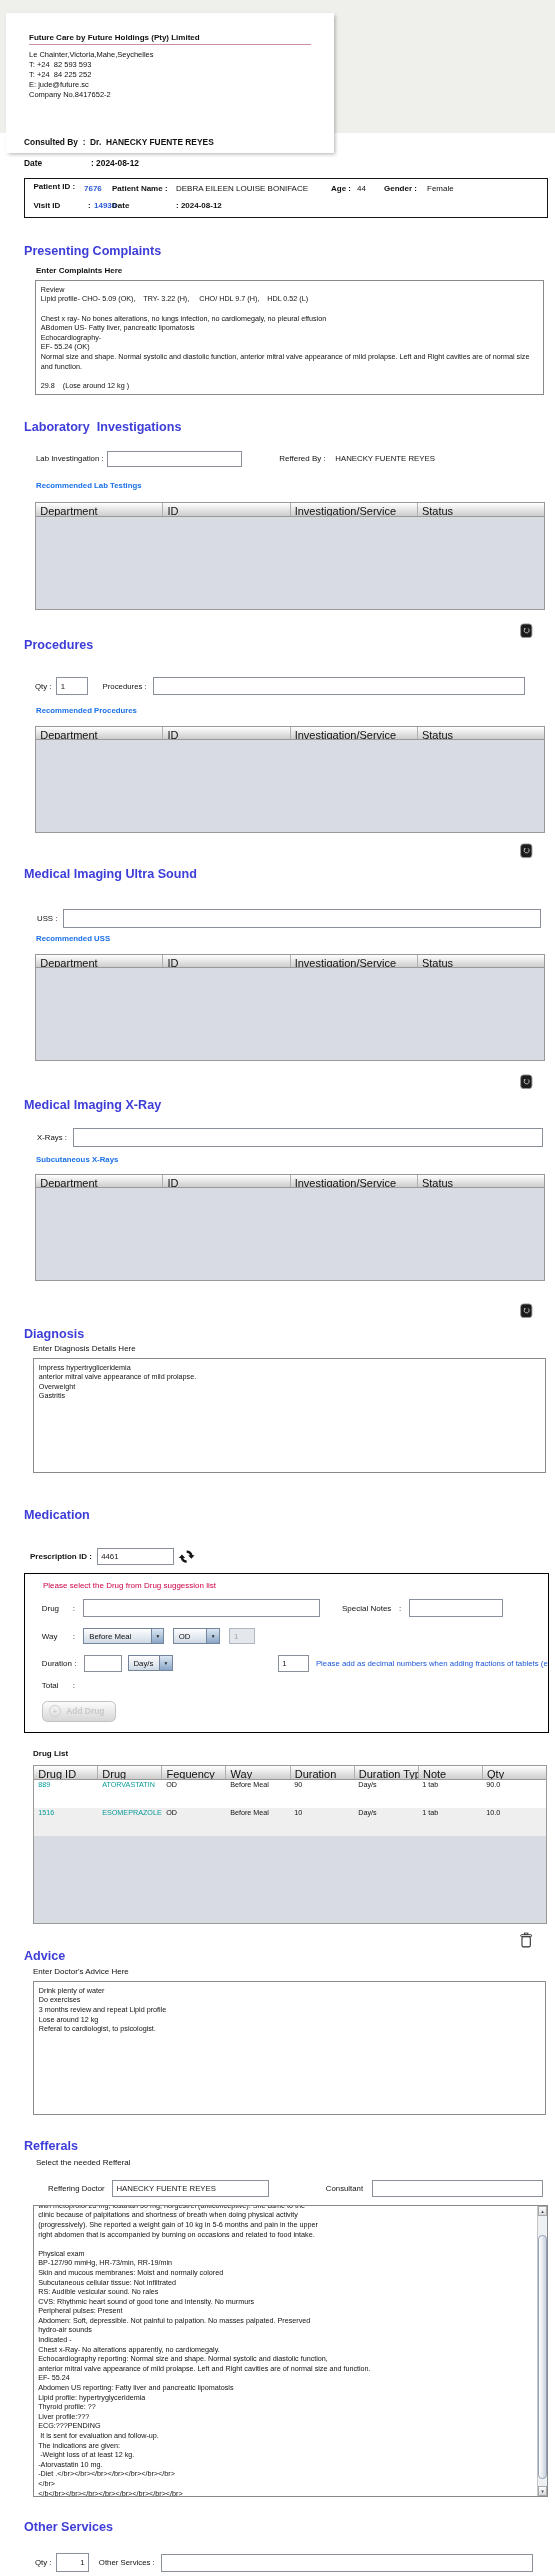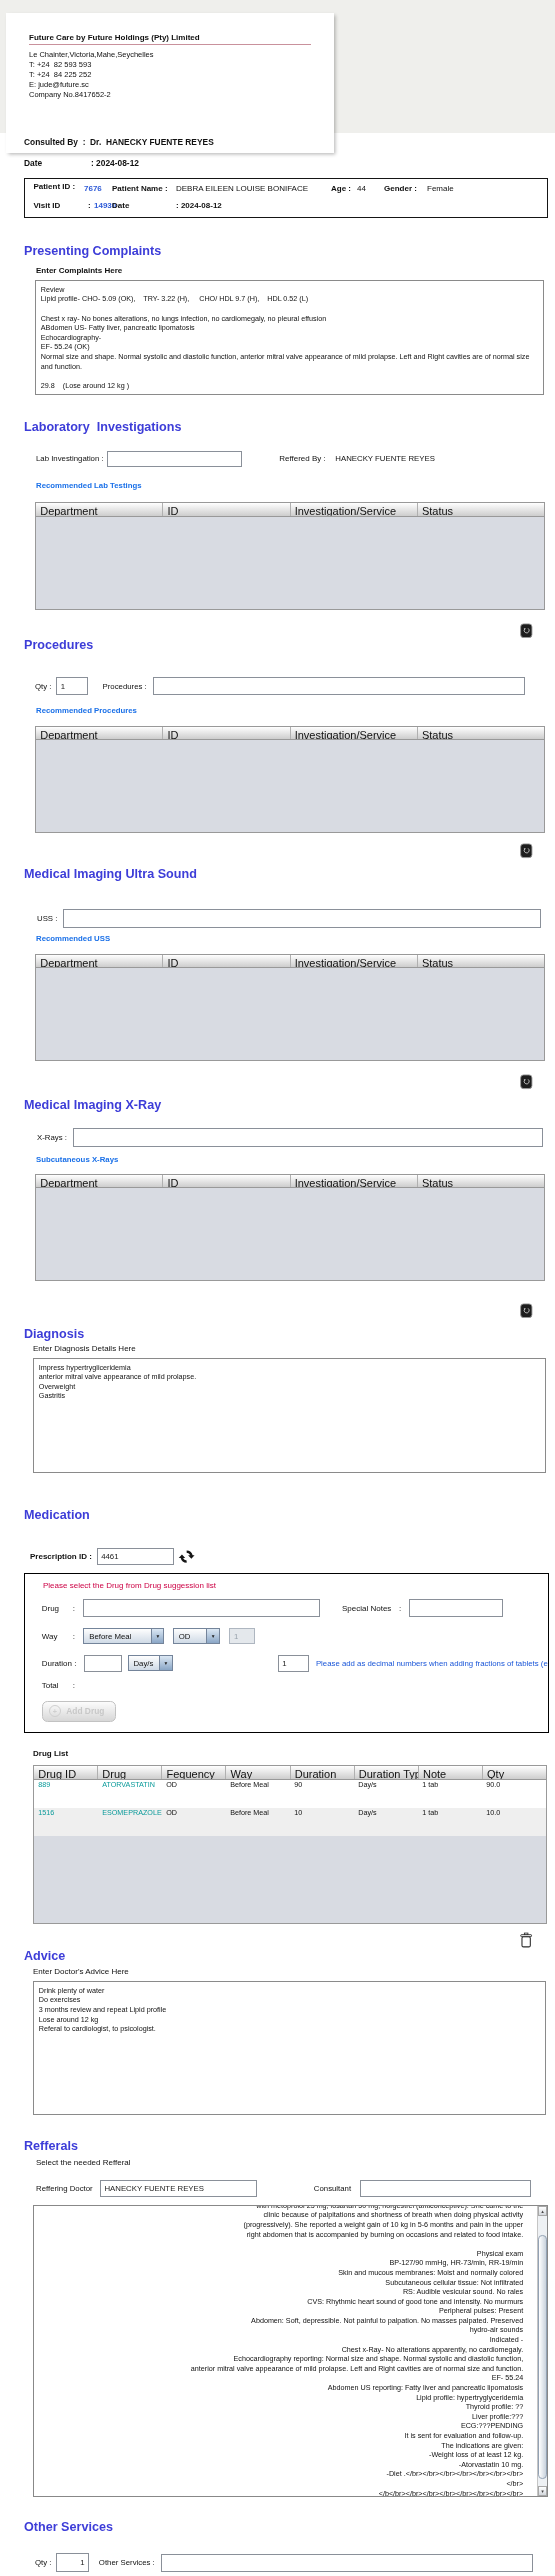--- a/index.html
+++ b/index.html
@@ -58,21 +58,21 @@
 
   .drug-table{margin-left:33px;width:514px;border:0.6px solid #999;box-sizing:border-box;}
   .dr{display:flex;height:28px;font-size:7.2px;background:#fff;}
   .dr.alt{background:#efefef;}
   .dc{flex:1;padding-left:4.2px;box-sizing:border-box;white-space:nowrap;overflow:hidden;line-height:10.2px;}
   .teal{color:#0a9a9a;}
   .drug-fill{height:87px;background:#d8dbe2;}
 
   
   .ref-box{position:relative;margin-left:33px;width:515px;height:292px;border:0.6px solid #888;background:#fff;overflow:hidden;box-sizing:border-box;}
-  .ref-text{position:absolute;left:4.2px;top:-5.4px;width:485px;font-size:7.2px;line-height:9.6px;white-space:pre-wrap;text-align:right;}
+  .ref-text{position:absolute;left:4.2px;top:-5.4px;width:485px;font-size:7.2px;line-height:9.6px;white-space:pre-wrap;}
   .sb{position:absolute;right:0;top:0;width:10.2px;height:100%;background:#eef1f4;border-left:0.6px solid #c5c5c5;box-sizing:border-box;}
   .sb-btn{position:absolute;left:0;width:9.6px;height:10.2px;background:linear-gradient(#ffffff,#d4d8dd);border:0.6px solid #a8a8a8;box-sizing:border-box;font-size:4.2px;display:flex;align-items:center;justify-content:center;color:#444;}
   .sb-up{top:0;}
   .sb-down{bottom:0;}
   .sb-thumb{position:absolute;left:0.6px;top:29px;bottom:16.7px;width:8.4px;border-radius:4.2px;background:linear-gradient(90deg,#ffffff,#c9d2dc);border:0.6px solid #93a2b4;box-sizing:border-box;}
 
   .spacer36{width:21.5px;}
   svg text{font-family:"Liberation Serif",serif;}
 </style>
 </head>
@@ -334,21 +334,21 @@
 <div class="sec-heading">Advice</div>
 <div class="sub" style="margin-top:4.8px;margin-left:33px">Enter Doctor's Advice Here</div>
 <div class="tbox pre" style="margin-top:4.8px;margin-left:33px;width:513px;height:134px">Drink plenty of water
 Do exercises
 3 months review and repeat Lipid profile
 Lose around 12 kg
 Referal to cardiologist, to psicologist.</div>
 
 <div class="sec-heading" style="margin-top:24px">Refferals</div>
 <div class="sub" style="margin-top:4.8px">Select the needed Refferal</div>
-<div class="row" style="margin-top:13px;margin-left:36px">
+<div class="row" style="margin-top:13px;margin-left:48px">
   <span>Reffering Doctor</span>
   <input class="in" style="width: 157px; height: 16.7px; margin-left: 7.2px;" value="HANECKY FUENTE REYES">
   <span style="margin-left:57px">Consultant</span>
   <input class="in" style="width: 171px; height: 16.7px; margin-left: 8.4px;" value="">
 </div>
 <div class="ref-box" style="margin-top:8.4px">
   <div class="ref-text">with metoprolol 25 mg, losartan 50 mg, norgestrel (anticonceptive). She came to the
 clinic because of palpitations and shortness of breath when doing physical activity
 (progressively). She reported a weight gain of 10 kg in 5-6 months and pain in the upper
 right abdomen that is accompanied by burning on occasions and related to food intake.

